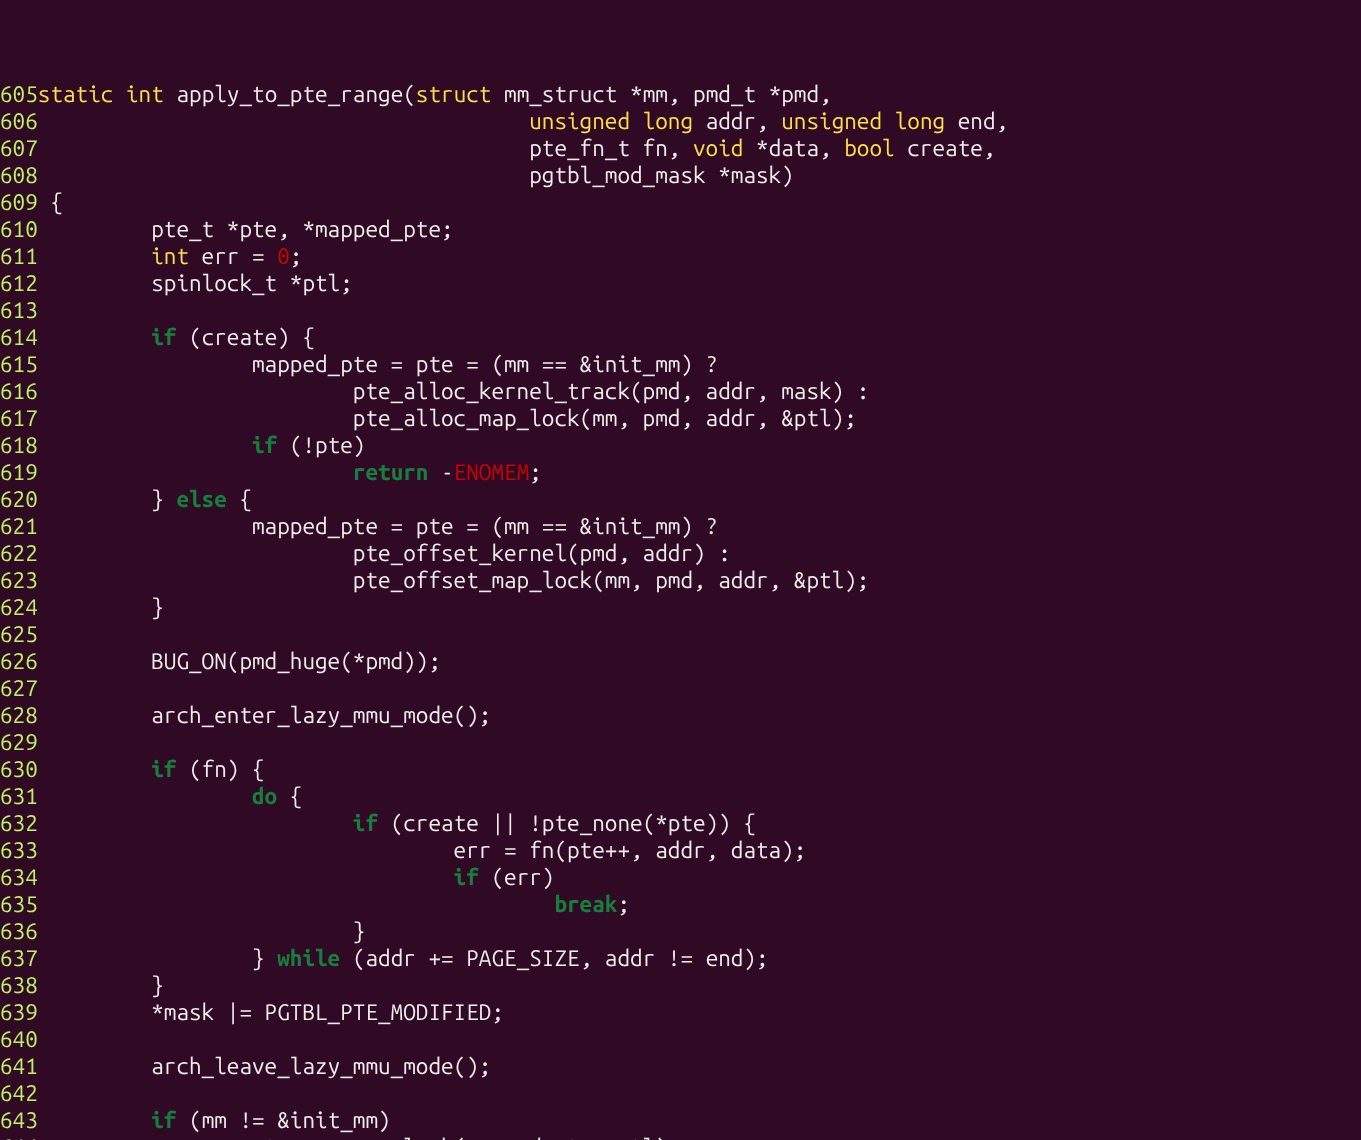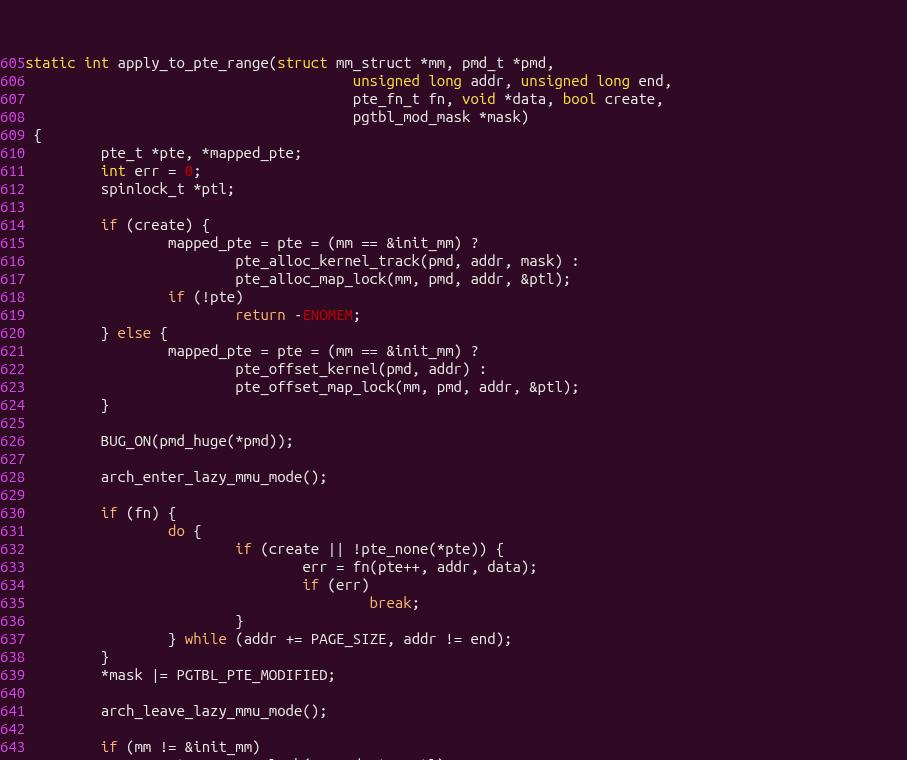--- a/index.html
+++ b/index.html
@@ -17,26 +17,26 @@
   }
   .code-container {
     padding: 0;
     margin: 0;
   }
   .line {
     display: block;
     height: 18px;
   }
   .lineno {
-    color: #d946ef;
+    color: #bef264;
     display: inline;
     text-align: right;
   }
   .kw-storage { color: #fde047; }       
-  .kw-control { color: #fdba74; font-weight: normal; }
+  .kw-control { color: #15803d; font-weight: bold; }
   .num-red { color: #cc0000; }
   .err-red { color: #cc0000; }
 </style>
 </head>
 <body>
 
 
 <div class="code-container" id="code-root"><span class="line"><span class="lineno">605</span><span class="kw-storage">static</span><span> </span><span class="kw-storage">int</span><span> apply_to_pte_range(</span><span class="kw-storage">struct</span><span> mm_struct *mm, pmd_t *pmd,</span></span><span class="line"><span class="lineno">606</span><span>                                       </span><span class="kw-storage">unsigned</span><span> </span><span class="kw-storage">long</span><span> addr, </span><span class="kw-storage">unsigned</span><span> </span><span class="kw-storage">long</span><span> end,</span></span><span class="line"><span class="lineno">607</span><span>                                       pte_fn_t fn, </span><span class="kw-storage">void</span><span> *data, </span><span class="kw-storage">bool</span><span> create,</span></span><span class="line"><span class="lineno">608</span><span>                                       pgtbl_mod_mask *mask)</span></span><span class="line"><span class="lineno">609</span><span> {</span></span><span class="line"><span class="lineno">610</span><span>         pte_t *pte, *mapped_pte;</span></span><span class="line"><span class="lineno">611</span><span>         </span><span class="kw-storage">int</span><span> err = </span><span class="num-red">0</span><span>;</span></span><span class="line"><span class="lineno">612</span><span>         spinlock_t *ptl;</span></span><span class="line"><span class="lineno">613</span><span></span></span><span class="line"><span class="lineno">614</span><span>         </span><span class="kw-control">if</span><span> (create) {</span></span><span class="line"><span class="lineno">615</span><span>                 mapped_pte = pte = (mm == &amp;init_mm) ?</span></span><span class="line"><span class="lineno">616</span><span>                         pte_alloc_kernel_track(pmd, addr, mask) :</span></span><span class="line"><span class="lineno">617</span><span>                         pte_alloc_map_lock(mm, pmd, addr, &amp;ptl);</span></span><span class="line"><span class="lineno">618</span><span>                 </span><span class="kw-control">if</span><span> (!pte)</span></span><span class="line"><span class="lineno">619</span><span>                         </span><span class="kw-control">return</span><span> -</span><span class="err-red">ENOMEM</span><span>;</span></span><span class="line"><span class="lineno">620</span><span>         } </span><span class="kw-control">else</span><span> {</span></span><span class="line"><span class="lineno">621</span><span>                 mapped_pte = pte = (mm == &amp;init_mm) ?</span></span><span class="line"><span class="lineno">622</span><span>                         pte_offset_kernel(pmd, addr) :</span></span><span class="line"><span class="lineno">623</span><span>                         pte_offset_map_lock(mm, pmd, addr, &amp;ptl);</span></span><span class="line"><span class="lineno">624</span><span>         }</span></span><span class="line"><span class="lineno">625</span><span></span></span><span class="line"><span class="lineno">626</span><span>         BUG_ON(pmd_huge(*pmd));</span></span><span class="line"><span class="lineno">627</span><span></span></span><span class="line"><span class="lineno">628</span><span>         arch_enter_lazy_mmu_mode();</span></span><span class="line"><span class="lineno">629</span><span></span></span><span class="line"><span class="lineno">630</span><span>         </span><span class="kw-control">if</span><span> (fn) {</span></span><span class="line"><span class="lineno">631</span><span>                 </span><span class="kw-control">do</span><span> {</span></span><span class="line"><span class="lineno">632</span><span>                         </span><span class="kw-control">if</span><span> (create || !pte_none(*pte)) {</span></span><span class="line"><span class="lineno">633</span><span>                                 err = fn(pte++, addr, data);</span></span><span class="line"><span class="lineno">634</span><span>                                 </span><span class="kw-control">if</span><span> (err)</span></span><span class="line"><span class="lineno">635</span><span>                                         </span><span class="kw-control">break</span><span>;</span></span><span class="line"><span class="lineno">636</span><span>                         }</span></span><span class="line"><span class="lineno">637</span><span>                 } </span><span class="kw-control">while</span><span> (addr += PAGE_SIZE, addr != end);</span></span><span class="line"><span class="lineno">638</span><span>         }</span></span><span class="line"><span class="lineno">639</span><span>         *mask |= PGTBL_PTE_MODIFIED;</span></span><span class="line"><span class="lineno">640</span><span></span></span><span class="line"><span class="lineno">641</span><span>         arch_leave_lazy_mmu_mode();</span></span><span class="line"><span class="lineno">642</span><span></span></span><span class="line"><span class="lineno">643</span><span>         </span><span class="kw-control">if</span><span> (mm != &amp;init_mm)</span></span><span class="line"><span class="lineno">644</span><span>                 pte_unmap_unlock(mapped_pte, ptl);</span></span></div>
 
 

